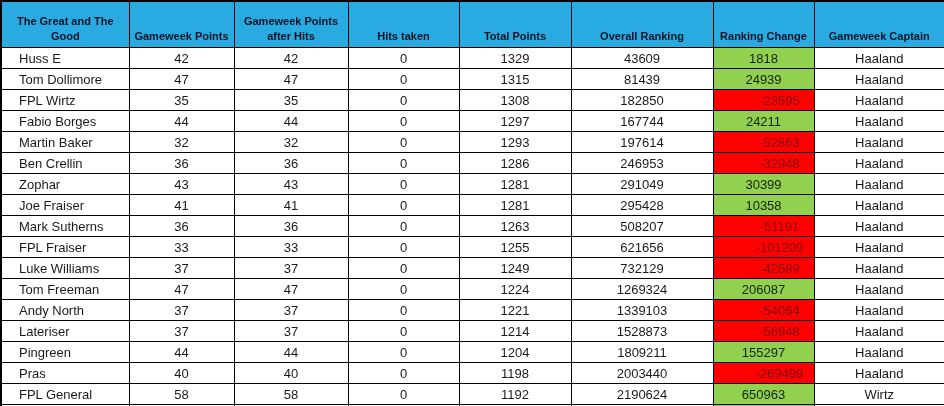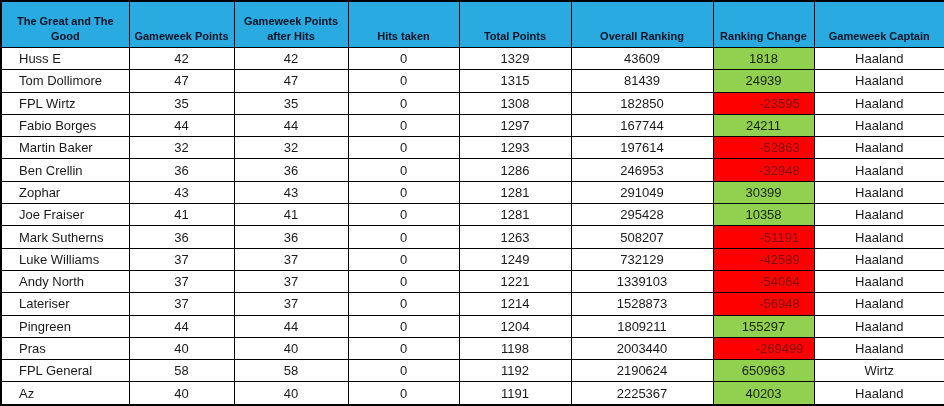--- a/index.html
+++ b/index.html
@@ -180,27 +180,47 @@
           <td class="name-cell">Mark Sutherns</td>
           <td>36</td>
           <td>36</td>
           <td>0</td>
           <td>1263</td>
           <td>508207</td>
           <td class="change-neg">-51191</td>
           <td>Haaland</td>
         </tr>
         <tr>
+          <td class="name-cell">FPL Fraiser</td>
+          <td>33</td>
+          <td>33</td>
+          <td>0</td>
+          <td>1255</td>
+          <td>621656</td>
+          <td class="change-neg">-101209</td>
+          <td>Haaland</td>
+        </tr>
+        <tr>
           <td class="name-cell">Luke Williams</td>
           <td>37</td>
           <td>37</td>
           <td>0</td>
           <td>1249</td>
           <td>732129</td>
           <td class="change-neg">-42589</td>
+          <td>Haaland</td>
+        </tr>
+        <tr>
+          <td class="name-cell">Tom Freeman</td>
+          <td>47</td>
+          <td>47</td>
+          <td>0</td>
+          <td>1224</td>
+          <td>1269324</td>
+          <td class="change-pos">206087</td>
           <td>Haaland</td>
         </tr>
         <tr>
           <td class="name-cell">Andy North</td>
           <td>37</td>
           <td>37</td>
           <td>0</td>
           <td>1221</td>
           <td>1339103</td>
           <td class="change-neg">-54064</td>

